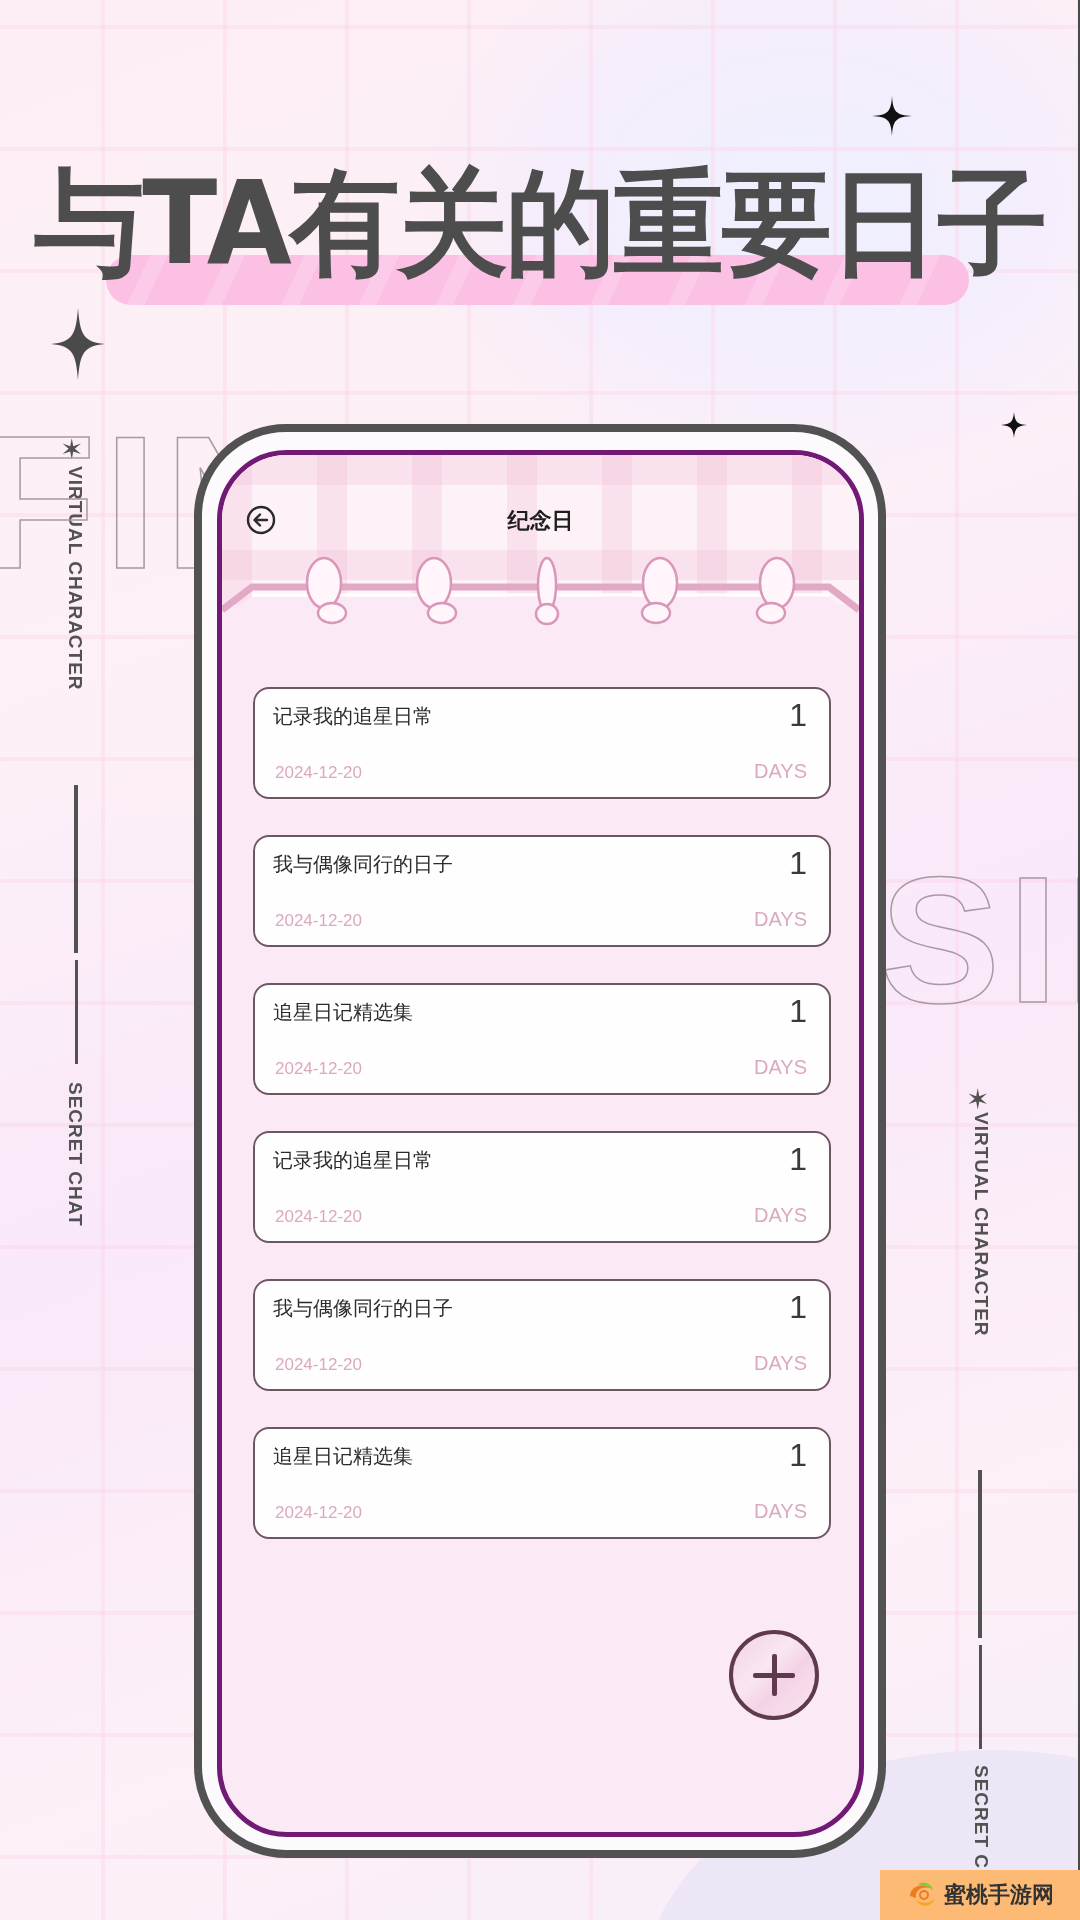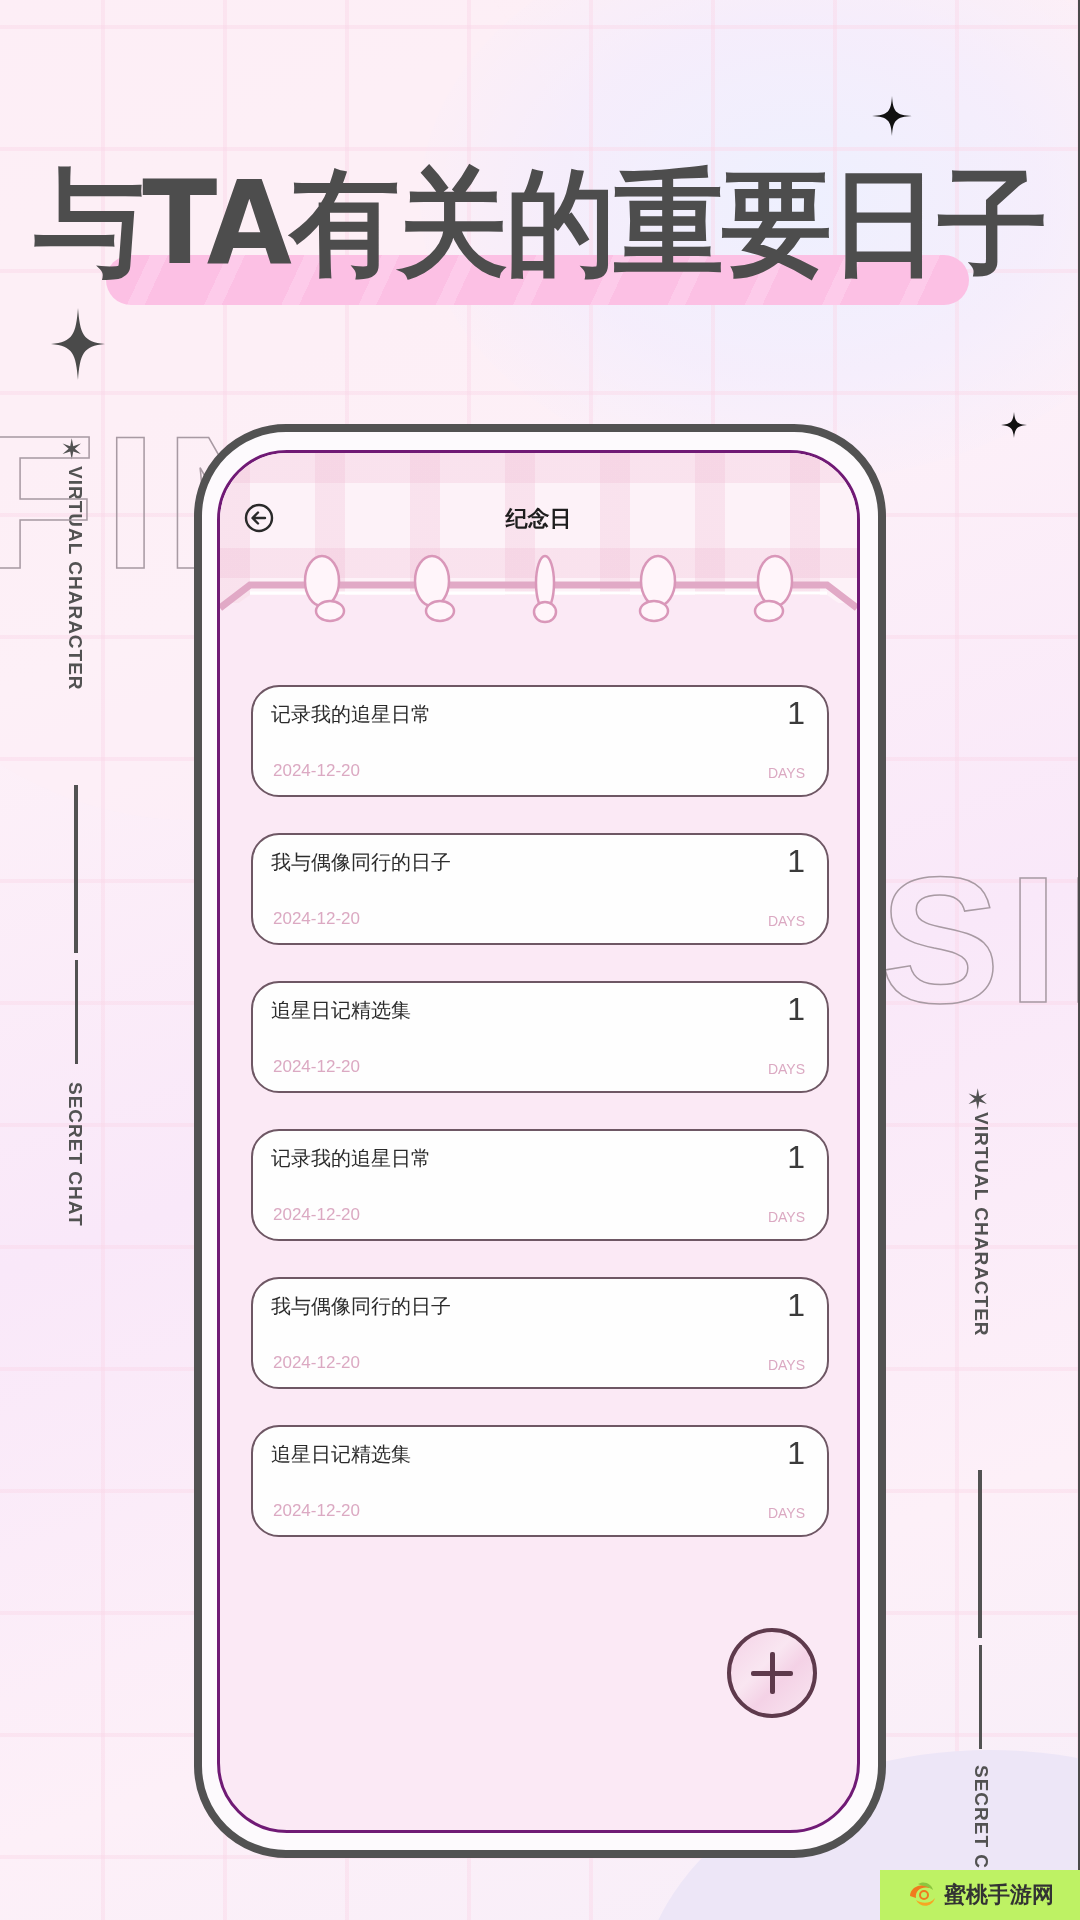--- a/index.html
+++ b/index.html
@@ -23,43 +23,43 @@
     font-family:"DejaVu Sans","Liberation Sans",sans-serif;transform:scaleY(1.05);}
   .banner{position:absolute;left:106px;top:255px;width:863px;height:50px;border-radius:25px;z-index:2;
     background:repeating-linear-gradient(115deg,#fcc0e4 0 40px,#fdcbea 40px 56px,#fcc0e4 56px 70px);}
   .outline-text{position:absolute;font-weight:bold;color:transparent;-webkit-text-stroke:1.5px #a89aa3;
     font-family:"Liberation Sans","DejaVu Sans",sans-serif;letter-spacing:8px;line-height:1;}
   .vtext{position:absolute;writing-mode:vertical-rl;font-weight:bold;color:#525252;font-size:19px;
     letter-spacing:1px;font-family:"Liberation Sans","DejaVu Sans",sans-serif;}
   .vline{position:absolute;background:#525252;}
   .phone{position:absolute;left:194px;top:424px;width:676px;height:1418px;border:8px solid #525252;
     border-radius:92px;background:#fdfafd;z-index:4;}
-  .screen{position:absolute;left:217px;top:450px;width:637px;height:1377px;border:3px solid #701a75;
+  .screen{position:absolute;left:217px;top:450px;width:637px;height:1377px;border:5px solid #701a75;
     border-radius:70px;overflow:hidden;background:#fbe9f5;z-index:5;}
   .plaid{position:absolute;left:0;top:0;width:100%;height:150px;
     background-image:
       linear-gradient(to right, rgba(236,180,205,.25) 0 30px, transparent 30px 60px),
       linear-gradient(to bottom, rgba(236,180,205,.25) 0 30px, transparent 30px 60px);
     background-size:95px 95px;background-color:#fdf2f8;}
   .header{position:absolute;left:0;top:40px;width:100%;height:50px;}
   .back-btn{position:absolute;left:24px;top:10px;width:30px;height:30px;}
   .page-title{position:absolute;left:0;width:100%;top:11px;text-align:center;font-size:22px;color:#1e1e1e;font-weight:bold;}
   .binder{position:absolute;left:0;top:95px;width:100%;height:90px;}
   .list{position:absolute;left:31px;top:232px;width:578px;}
-  .card{position:absolute;left:0;width:574px;height:108px;border:2px solid #6e5764;border-radius:28px;background:#fefefe;}
+  .card{position:absolute;left:0;width:574px;height:108px;border:2px solid #6e5764;border-radius:16px;background:#fefefe;}
   .card-title{position:absolute;left:18px;top:14px;font-size:20px;color:#2b2b2b;}
   .card-num{position:absolute;right:22px;top:8px;font-size:32px;color:#3a3a3a;font-family:"Liberation Sans","DejaVu Sans",sans-serif;}
   .card-date{position:absolute;left:20px;bottom:14px;font-size:17px;color:#dba9c2;font-family:"Liberation Sans","DejaVu Sans",sans-serif;text-align:right;}
-  .card-unit{position:absolute;right:22px;bottom:14px;font-size:14px;color:#dba9c2;font-family:"Liberation Sans","DejaVu Sans",sans-serif;}
+  .card-unit{position:absolute;right:22px;bottom:14px;font-size:20px;color:#dba9c2;font-family:"Liberation Sans","DejaVu Sans",sans-serif;}
   .fab{position:absolute;left:507px;top:1175px;width:82px;height:82px;border:4px solid #5e3a4c;border-radius:50%;
     background:linear-gradient(135deg,#f4d2e6 0%,#f9e6f1 40%,#f4d2e6 60%,#f9e6f1 100%);}
   .fab:before,.fab:after{content:"";position:absolute;background:#5e3a4c;border-radius:2px;}
   .fab:before{left:20px;top:39px;width:42px;height:5px;}
   .fab:after{left:39px;top:20px;width:5px;height:42px;}
-  .watermark{position:absolute;left:880px;top:1870px;width:200px;height:50px;background:#bef264;z-index:10;
+  .watermark{position:absolute;left:880px;top:1870px;width:200px;height:50px;background:#fdba74;z-index:10;
     display:flex;align-items:center;justify-content:center;gap:6px;}
   .wm-text{font-size:22px;color:#333;font-weight:bold;}
   .edge-line{position:absolute;right:0;top:0;width:2px;height:1870px;background:#4a4a4a;z-index:9;}
 </style>
 </head>
 <body>
 
 <div class="blob-tl"></div>
 <div class="blob-tr"></div>
 <div class="bg-grid"></div>

